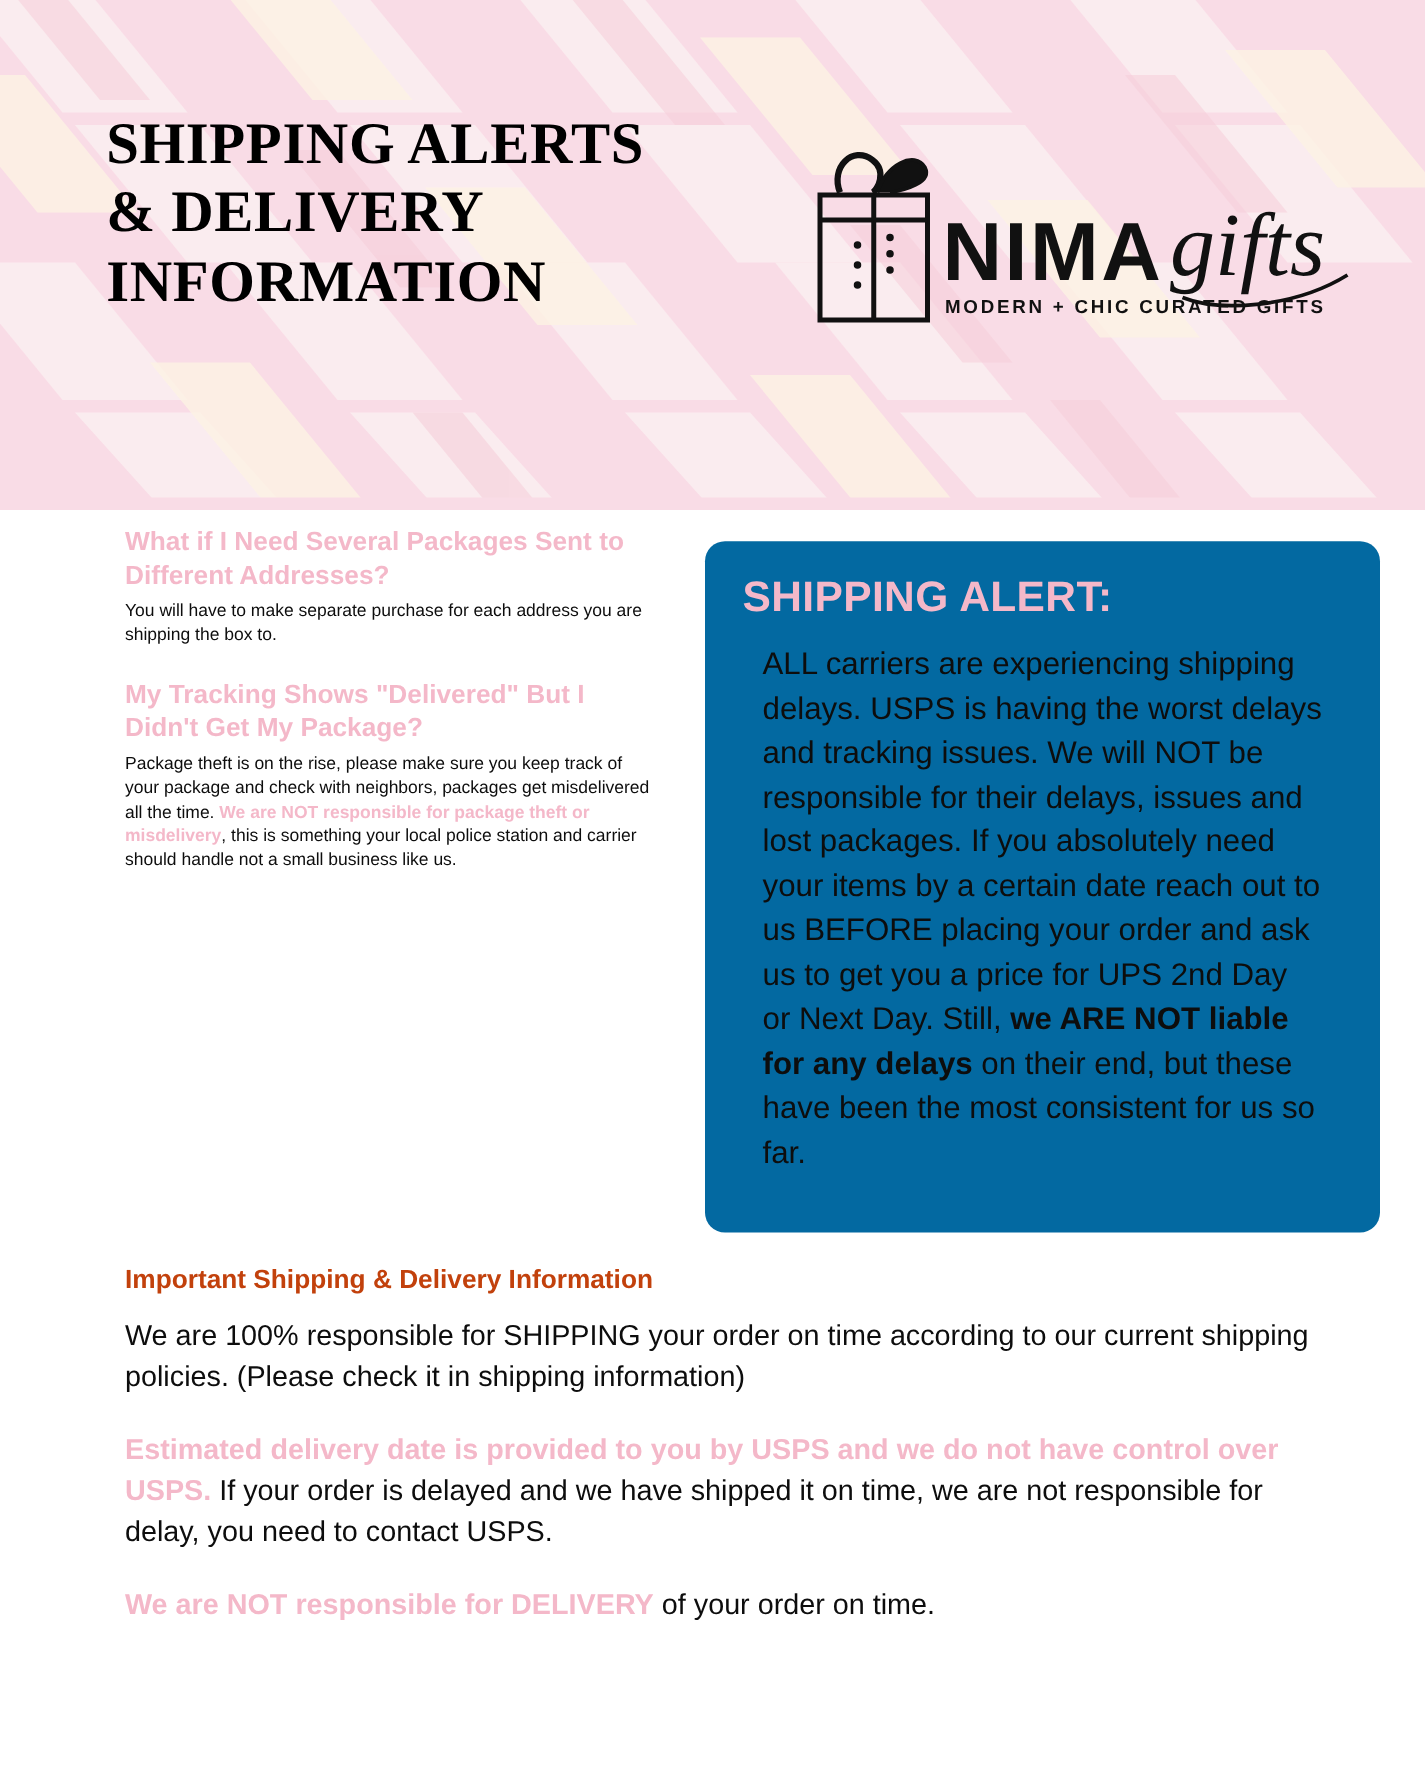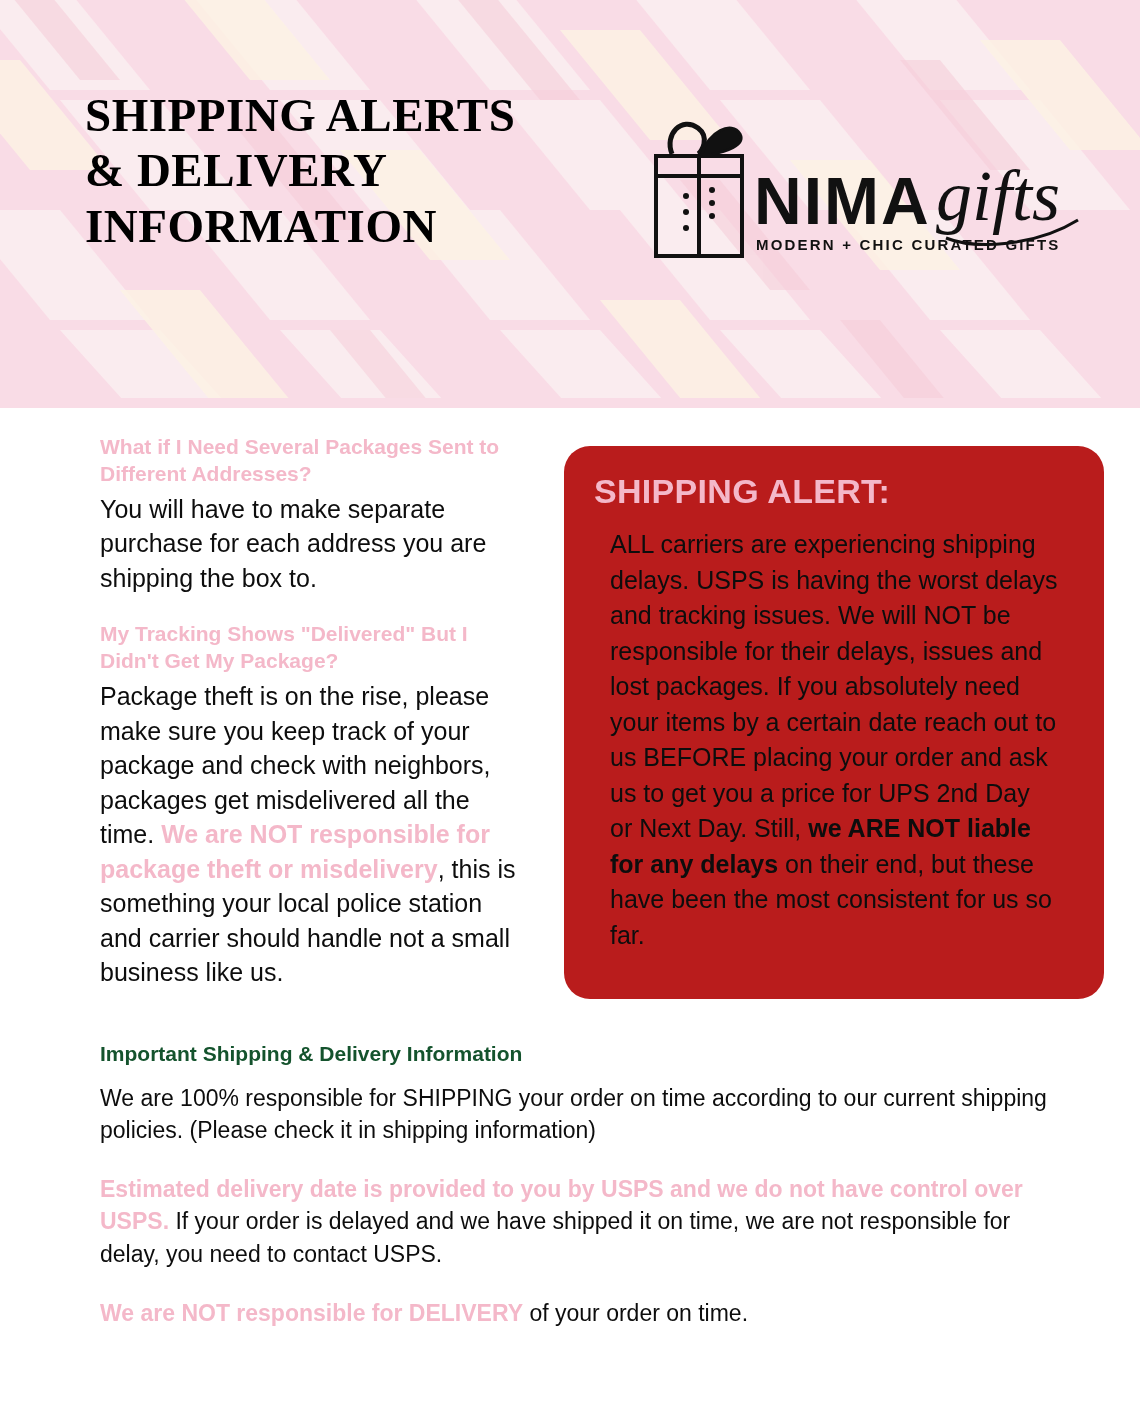--- a/index.html
+++ b/index.html
@@ -60,53 +60,53 @@
   }
 
   
   .content {
     padding: 0 0 0 0;
     position: relative;
   }
   .two-col {
     display: flex;
     align-items: flex-start;
-    padding: 26px 36px 0 100px;
+    padding: 13px 36px 0 100px;
     gap: 44px;
   }
   .left-col {
     width: 420px;
     flex: 0 0 420px;
   }
   .right-col {
     flex: 1 1 auto;
     margin-top: 12px;
   }
 
   h3.q {
     color: #f4b8c9;
     font-size: 21px;
     font-weight: bold;
     line-height: 1.28;
     margin: 0 0 4px 0;
   }
   p.a {
     color: #0d0d0d;
-    font-size: 25px;
+    font-size: 14px;
     line-height: 1.38;
     margin: 0 0 26px 0;
   }
   .pink-em {
     color: #f4b8c9;
     font-weight: bold;
   }
 
   .alert-box {
-    background: #b91c1c;
-    border-radius: 26px;
+    background: #0369a1;
+    border-radius: 16px;
     padding: 26px 30px 30px 30px;
   }
   .alert-title {
     color: #f4b8c9;
     font-size: 34px;
     font-weight: bold;
     margin: 0 0 6px 0;
     letter-spacing: 0.3px;
   }
   .alert-body {
@@ -116,21 +116,21 @@
     margin: 16px;
   }
   .alert-body b {
     font-weight: bold;
   }
 
   .bottom {
     padding: 26px 80px 0 100px;
   }
   .bottom h4 {
-    color: #14532d;
+    color: #c2410c;
     font-size: 21px;
     font-weight: bold;
     margin: 0 0 2px 0;
   }
   .bottom p {
     color: #0d0d0d;
     font-size: 23px;
     line-height: 1.42;
     margin: 16px 0 26px 0;
   }

